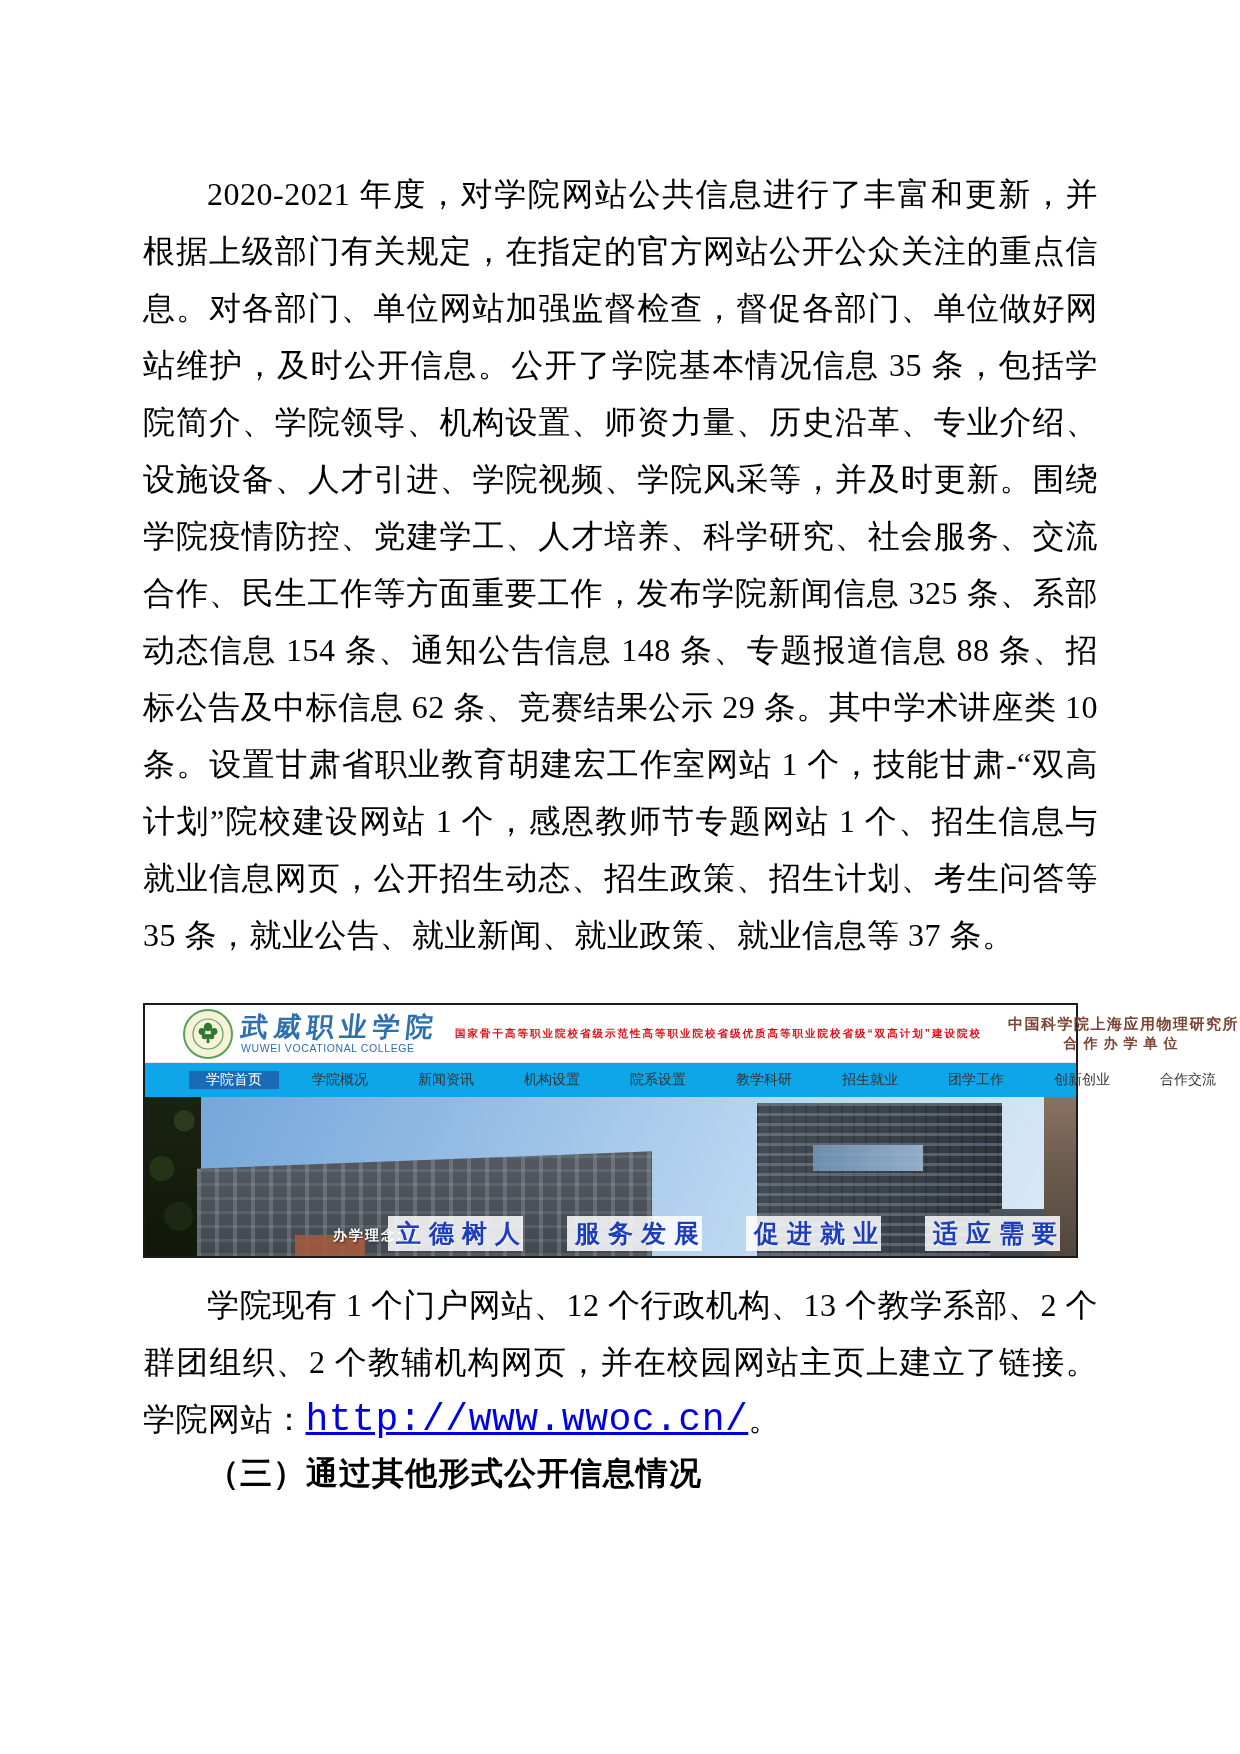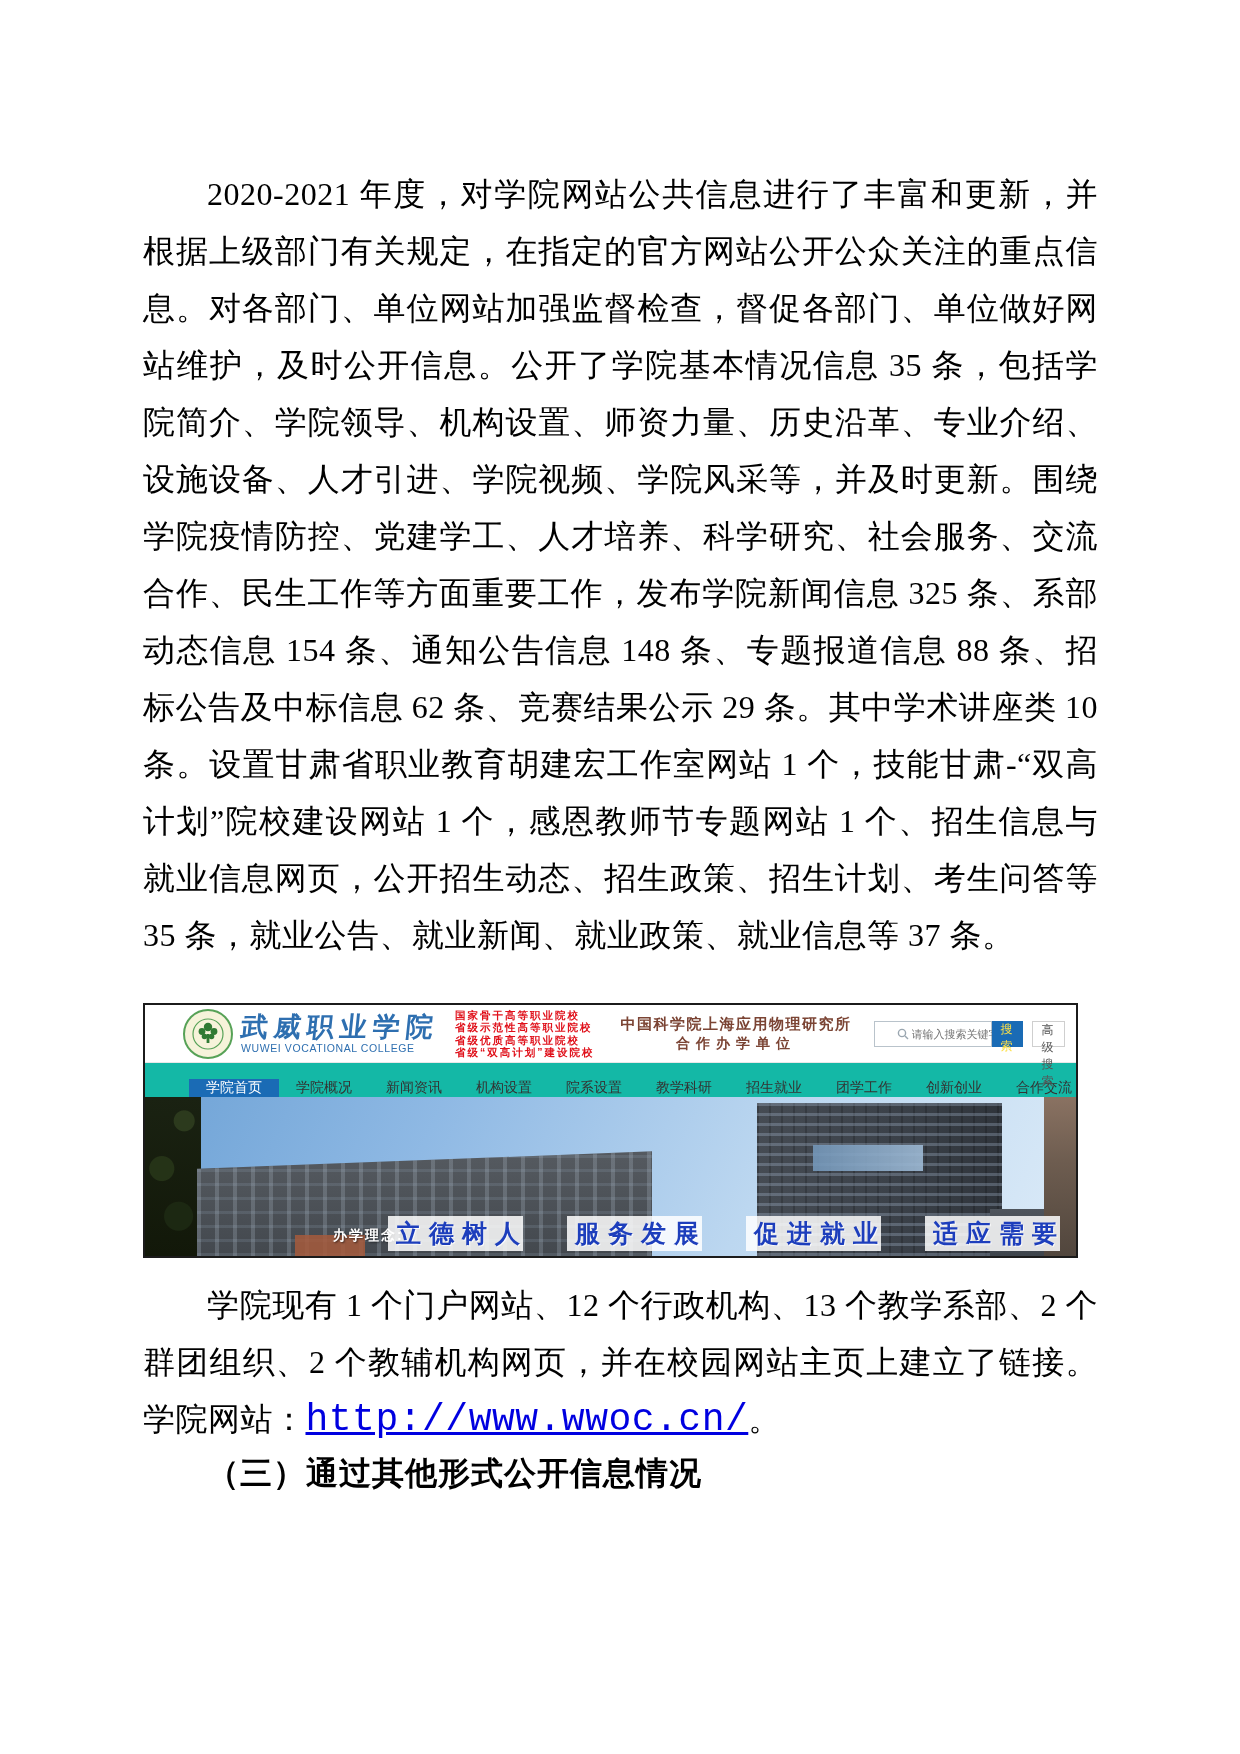--- a/index.html
+++ b/index.html
@@ -54,21 +54,21 @@
   .emblem{width:50px;height:50px;border-radius:50%;
     background:#f6f3da;border:2px solid #57a257;
     display:flex;align-items:center;justify-content:center;}
   .logo-names{margin-left:8px;display:flex;flex-direction:column;}
   .logo-zh{
     color:var(--logo-blue);font-size:27px;font-weight:bold;
     font-family:"Liberation Serif","DejaVu Serif",serif;
     transform:skewX(-6deg);letter-spacing:6px;line-height:30px;white-space:nowrap;
   }
   .logo-en{color:var(--logo-blue);font-size:10.5px;letter-spacing:0.6px;line-height:13px;white-space:nowrap;}
-  .honors{margin-left:16px;display:flex;flex-direction:column;justify-content:center;}
+  .honors{margin-left:16px;display:flex;justify-content:center;}
   .honor-line{
     color:var(--honor-red);font-weight:bold;font-size:10.5px;line-height:12.5px;
     letter-spacing:2px;white-space:nowrap;
   }
   .partner{margin-left:26px;display:flex;flex-direction:column;align-items:center;color:var(--partner-brown);}
   .partner-l1{font-size:15px;font-weight:bold;letter-spacing:1.5px;line-height:20px;white-space:nowrap;}
   .partner-l2{font-size:14px;font-weight:bold;letter-spacing:6px;line-height:19px;white-space:nowrap;}
   .hdr-divider{width:1px;height:40px;background:#e0e0e0;margin-left:22px;}
   .search-wrap{margin-left:auto;margin-right:30px;display:flex;align-items:center;}
   .search-box{
@@ -83,22 +83,22 @@
   .btn-search{
     height:26px;padding:0 9px;background:var(--accent-blue);color:#fde047;
     font-size:12px;border:none;letter-spacing:1px;cursor:pointer;
   }
   .btn-adv{
     height:26px;padding:0 9px;margin-left:9px;background:#fff;color:#555;
     font-size:12px;border:1px solid #cfcfcf;letter-spacing:1px;cursor:pointer;
   }
   
   .site-nav{
-    height:35px;background:#14b8a6;border-top:1px solid #e8e8e8;
-    display:flex;align-items:flex-end;padding-left:44px;
+    height:35px;background:#0ea5e9;border-top:1px solid #e8e8e8;
+    display:flex;align-items:center;padding-left:44px;gap:16px;
   }
   .nav-item{
     display:flex;align-items:center;padding:0 17px;
     font-size:14px;color:#333;white-space:nowrap;cursor:pointer;
   }
   .nav-item.active{background:var(--accent-blue);color:#fff;}
   
   .banner{
     position:relative;height:159px;overflow:hidden;
     background:linear-gradient(115deg,#6fa3d6 0%,#8fb9e4 30%,#bcd7f0 65%,#dcebf8 100%);

